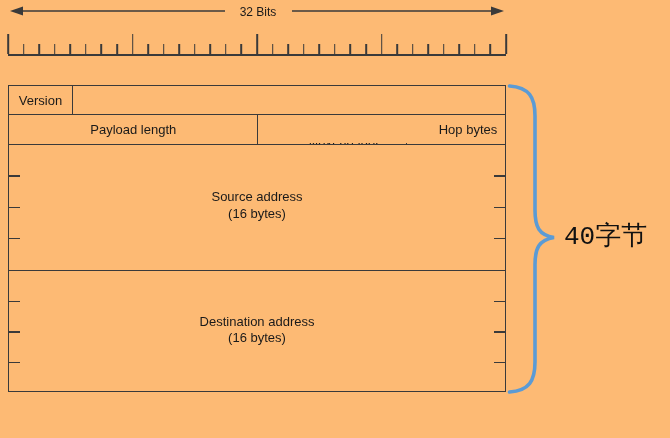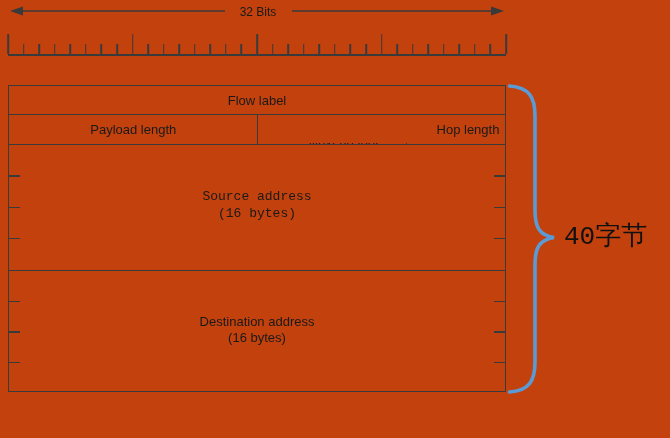--- a/index.html
+++ b/index.html
@@ -1,17 +1,17 @@
 <!DOCTYPE html>
 <html><head>
 <meta charset="utf-8">
 <style>
   html,body { margin:0; padding:0; background:#ffffff; }
   .canvas {
-    position:relative; width:670px; height:438px; background:#c2410c;
+    position:relative; width:670px; height:438px; background:#fdba74;
     font-family:"Liberation Sans", sans-serif; overflow:hidden;
   }
   .arrow-svg { position:absolute; left:0; top:0; }
   .bits-text { font-size:12px; fill:#1a1a1a; font-family:"Liberation Sans", sans-serif; }
 
   
   .ruler { position:absolute; left:8px; top:34px; width:498px; height:20px;
            border-bottom:2px solid #3a3a3a; }
   .tick { position:absolute; bottom:0; width:1.6px; height:10px; background:#3a3a3a;
           transform:translateX(-50%); }
@@ -27,21 +27,21 @@
   .cell { display:flex; align-items:center; justify-content:center;
           border-right:1.6px solid #3a3a3a; box-sizing:border-box; overflow:hidden; }
   .cell.last { border-right:none; flex:1; }
   .w-version { width:12.9%; }
   .w-traffic { width:25.3%; }
   .w-payload { width:50.3%; }
   .w-next    { width:25.1%;margin-top:28px; }
 
   .block { position:relative; border-bottom:1.6px solid #3a3a3a; box-sizing:border-box;
            display:flex; align-items:center; justify-content:center; text-align:center; }
-  .block.src { height:126px;font-family:Liberation Mono, monospace; }
+  .block.src { height:126px; }
   .block.dst { height:122px; border-bottom:none; }
   .block-text { line-height:16.5px; margin-top:-4px; }
   .btick { position:absolute; width:11px; height:1.6px; background:#3a3a3a; }
   .btick.left { left:0; } .btick.right { right:0; }
 
   
   .brace-svg { position:absolute; left:0; top:0; pointer-events:none; }
   .byte-label { position:absolute; left:564px; top:222px; height:30px; line-height:30px;
                 font-family:Liberation Mono, monospace;
                 font-size:26px; color:#111111; white-space:nowrap; }
@@ -90,34 +90,34 @@
       <div class="tick" style="left: 84.375%;"></div>
       <div class="tick" style="left: 87.5%;"></div>
       <div class="tick" style="left: 90.625%;"></div>
       <div class="tick" style="left: 93.75%;"></div>
       <div class="tick" style="left: 96.875%;"></div>
       <div class="tick major" style="left: 100%;"></div>
     </div>
 
   <div class="hdr-table">
     <div class="row row1">
-      <div class="cell last">
-        <span>Flow label</span>
+      <div class="cell w-version">
+        <span>Version</span>
       </div>
     </div>
 
     <div class="row row2">
       <div class="cell w-payload">
         <span>Payload length</span>
       </div>
       <div class="cell w-next">
         <span>Next header</span>
       </div>
       <div class="cell last">
-        <span>Hop length</span>
+        <span>Hop bytes</span>
       </div>
     </div>
 
     <div class="block src">
       <div class="block-text">
         <div>Source address</div>
         <div>(16 bytes)</div>
       </div>
     <div class="btick left" style="top: calc(25% - 1px);"></div>
         <div class="btick right" style="top: calc(25% - 1px);"></div>

